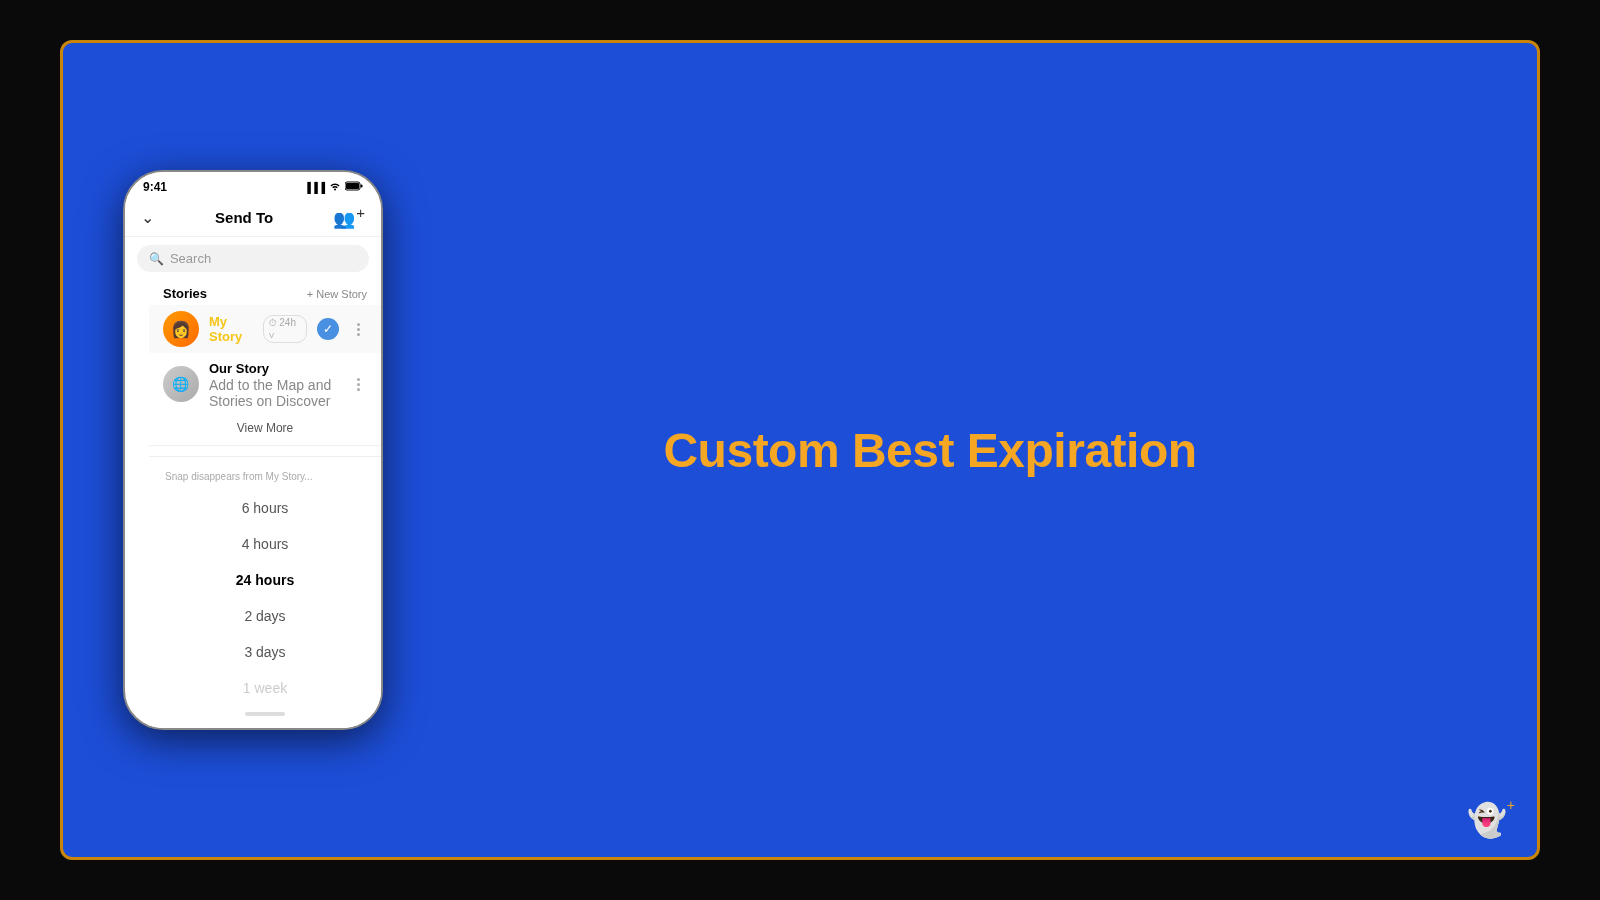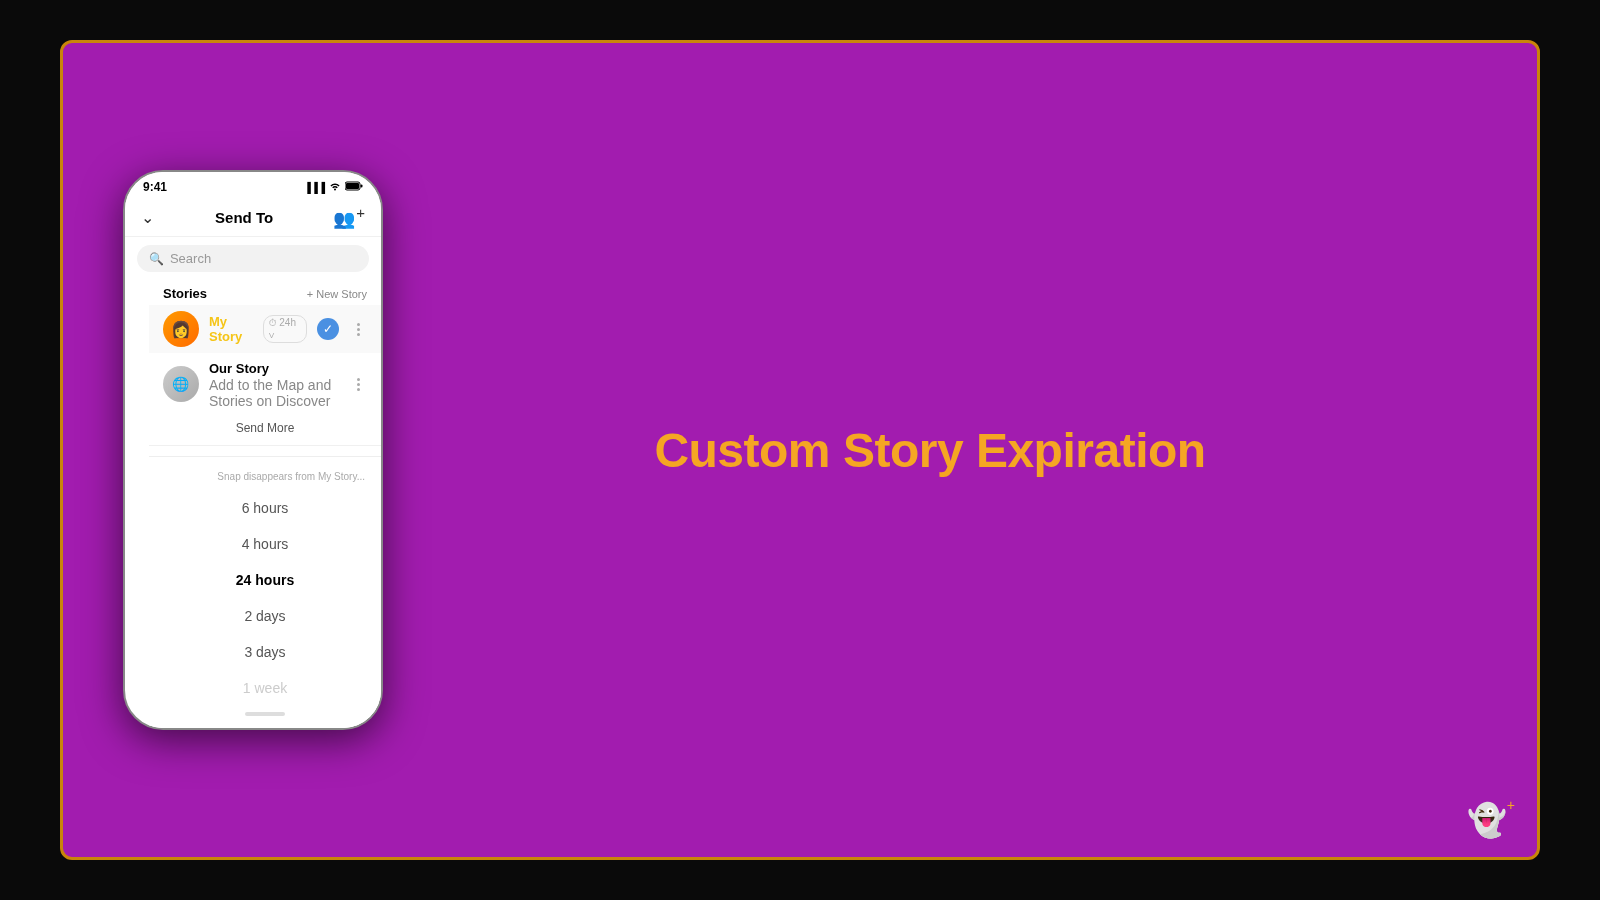--- a/index.html
+++ b/index.html
@@ -12,21 +12,21 @@
       justify-content: center;
       font-family: -apple-system, BlinkMacSystemFont, 'Helvetica Neue', Arial, sans-serif;
       overflow: hidden;
     }
 
     .presentation-frame {
       width: 1480px;
       height: 820px;
       border: 3px solid #c9850a;
       border-radius: 12px;
-      background: #a21caf;
+      background: #1d4ed8;
       display: flex;
       align-items: center;
       justify-content: flex-start;
       position: relative;
       padding: 20px 60px;
     }
 
     
     .phone {
       width: 260px;
@@ -303,21 +303,21 @@
       bottom: 0;
       left: 0;
       right: 0;
       background: #fff;
       border-top: 1px solid #eee;
       padding: 10px 0;
       z-index: 10;
     }
 
     .picker-hint {
-      text-align: right;
+      text-align: left;
       font-size: 10px;
       color: #aaa;
       padding: 4px 16px 8px;
     }
 
     .picker-option {
       text-align: center;
       padding: 10px 16px;
       font-size: 14px;
       color: #555;
@@ -431,21 +431,21 @@
           <span class="story-name">Our Story</span>
           <div class="story-sub">Add to the Map and Stories on Discover</div>
         </div>
         <div class="dots-btn">
           <div class="dot"></div>
           <div class="dot"></div>
           <div class="dot"></div>
         </div>
       </div>
 
-      <div class="view-more">Send More</div>
+      <div class="view-more">View More</div>
 
       <div class="section-divider"></div>
 
       <div class="section-header">
         <span class="section-title">Best Friends</span>
       </div>
 
       <div class="best-friends-grid">
         <div class="friend-item">
           <div class="friend-avatar">👩</div>
@@ -485,21 +485,21 @@
         <div class="picker-option">2 days</div>
         <div class="picker-option">3 days</div>
         <div class="picker-option muted">1 week</div>
         <div class="picker-bottom-bar"></div>
       </div>
 
     </div>
   </div>
 
   <div class="right-panel">
-    <h1 class="main-heading">Custom Story Expiration</h1>
+    <h1 class="main-heading">Custom Best Expiration</h1>
   </div>
 
   <div class="snap-container">
     <span style="font-size:32px; color:#f5a623;">👻</span>
     <span style="font-size:14px; color:#f5a623; margin-top:-4px;">+</span>
   </div>
 
 </div>
 
 </body></html>

